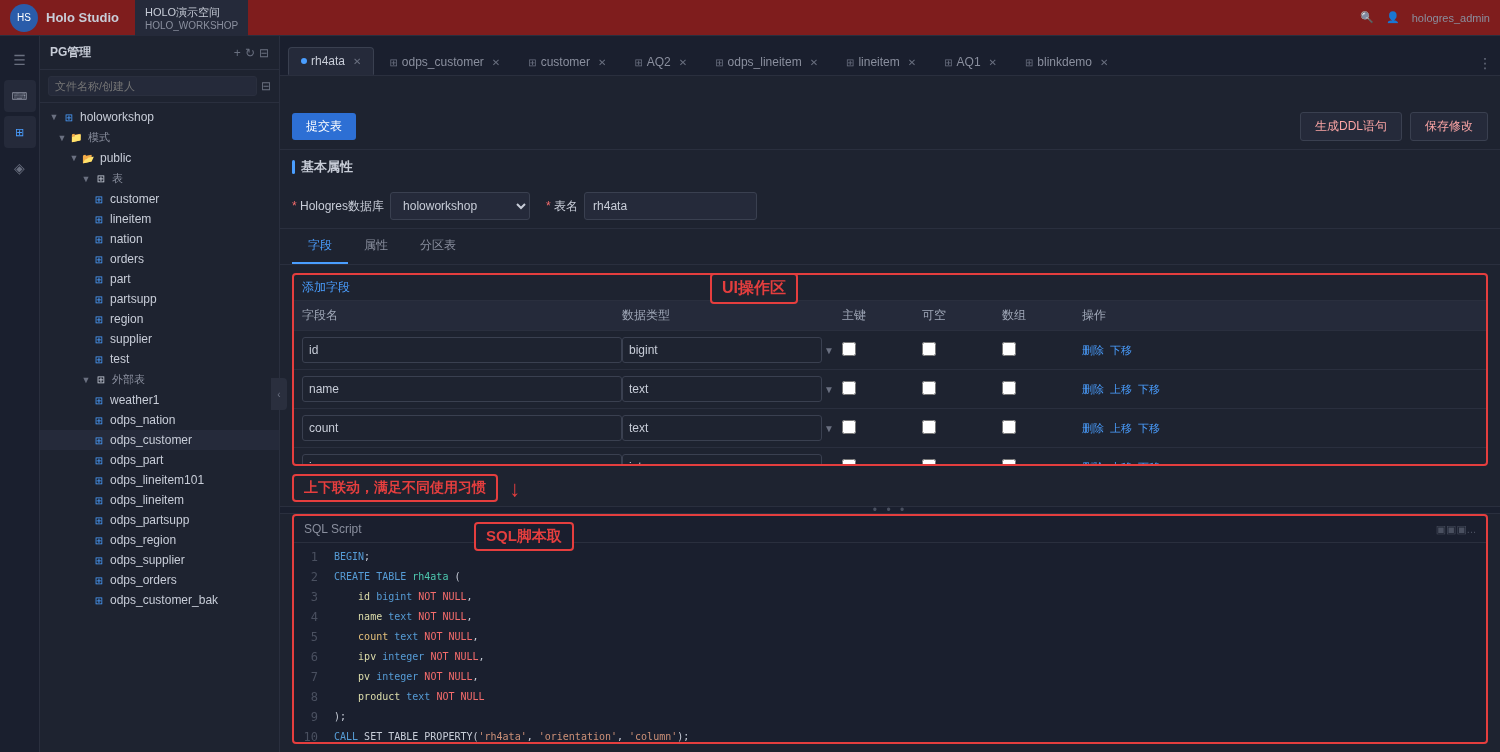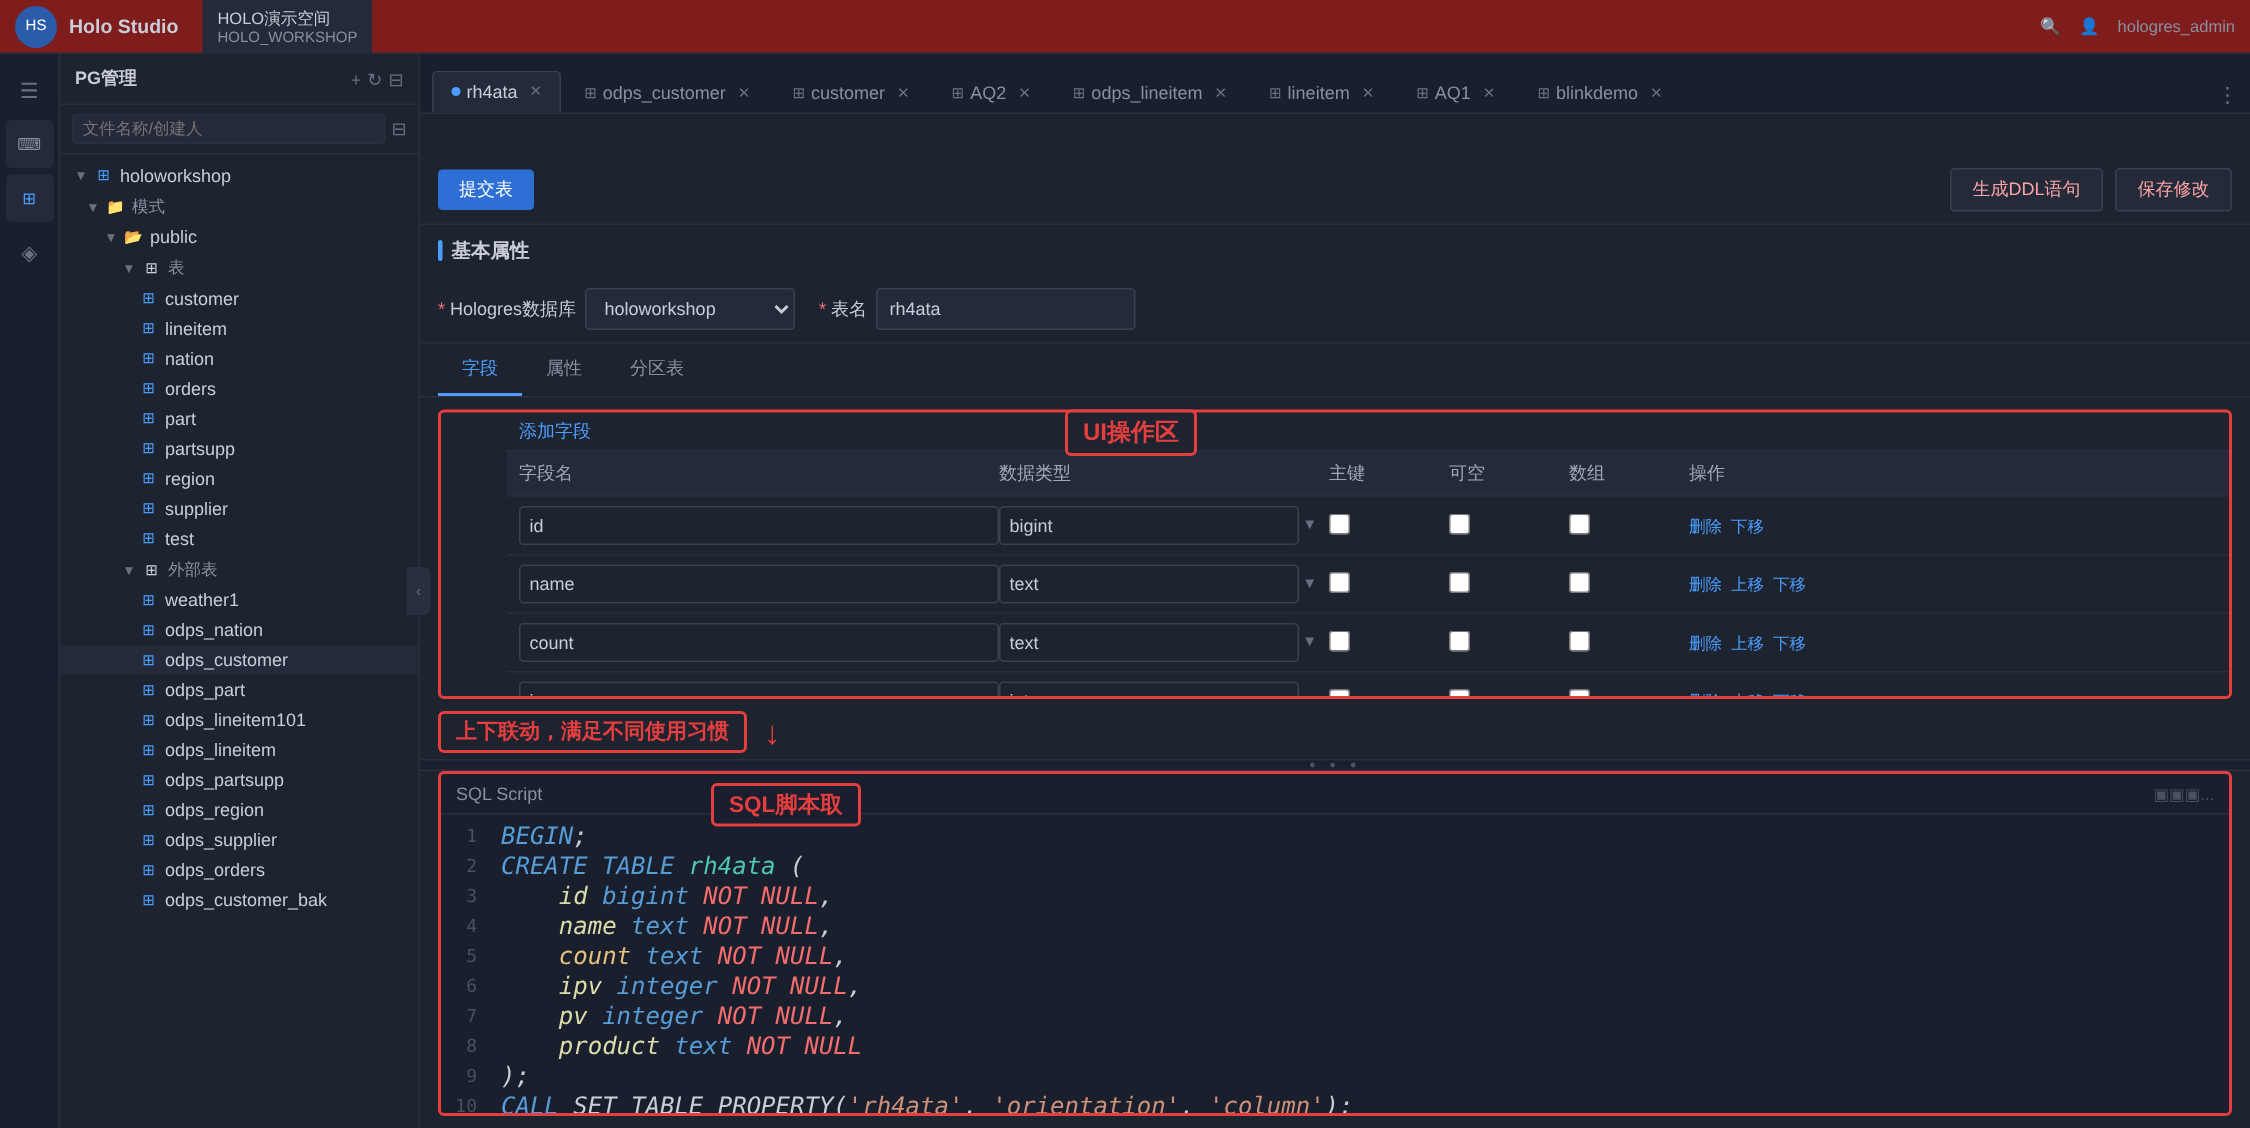--- a/index.html
+++ b/index.html
@@ -110,21 +110,21 @@
 
     
     .sql-area { background: #1a1f2e; border: 2px solid #e53e3e; margin: 0 12px 8px; border-radius: 4px; display: flex; flex-direction: column; flex-shrink: 0; height: 240px; }
     .sql-header { padding: 6px 10px; border-bottom: 1px solid #2a2f3e; display: flex; align-items: center; justify-content: space-between; }
     .sql-header-title { color: #8a8f9e; font-size: 12px; }
     .sql-body { flex: 1; overflow-y: auto; display: flex; padding: 4px 0; }
     .sql-body::-webkit-scrollbar { width: 4px; }
     .sql-body::-webkit-scrollbar-track { background: #1a1f2e; }
     .sql-body::-webkit-scrollbar-thumb { background: #3a4050; border-radius: 2px; }
     .sql-line-numbers { padding: 0 8px; color: #4a5060; font-family: monospace; font-size: 12px; line-height: 20px; text-align: right; min-width: 32px; user-select: none; }
-    .sql-code { flex: 1; font-family: monospace; font-size: 16px; line-height: 20px; color: #c8cdd8; padding: 0 8px; font-style: italic; }
+    .sql-code { flex: 1; font-family: monospace; font-size: 10px; line-height: 20px; color: #c8cdd8; padding: 0 8px; }
     .sql-line { white-space: pre; }
     .kw { color: #569cd6; }
     .str { color: #ce9178; }
     .tname { color: #4ec9b0; }
     .col { color: #dcdcaa; }
     .notnull { color: #f56c6c; }
 
     
     .sidebar-collapse { position: absolute; right: -8px; top: 50%; transform: translateY(-50%); width: 16px; height: 32px; background: #2a2f3e; border-radius: 0 4px 4px 0; display: flex; align-items: center; justify-content: center; cursor: pointer; color: #6a7080; font-size: 10px; }
   </style>
@@ -366,21 +366,21 @@
         <div class="sub-tab">属性</div>
         <div class="sub-tab">分区表</div>
       </div>
 
       <div style="position:relative;flex:1;display:flex;flex-direction:column;overflow:hidden;">
 
         <div style="position:absolute;top:8px;left:430px;z-index:20;pointer-events:none;background:rgba(30,35,48,0.9);border:2px solid #e53e3e;color:#e53e3e;font-size:16px;font-weight:bold;padding:3px 10px;border-radius:4px;">
           <span>UI操作区</span>
         </div>
 
-        <div class="fields-area" style="margin:8px 12px 4px;height:260px;flex-shrink:0;padding-left:44px;">
+        <div class="fields-area" style="margin:8px 12px 4px;height:260px;flex-shrink:0;">
           <div class="add-field-bar">
             <span class="add-field-link">添加字段</span>
           </div>
           <div class="fields-header">
             <div class="fields-header-cell">字段名</div>
             <div class="fields-header-cell">数据类型</div>
             <div class="fields-header-cell">主键</div>
             <div class="fields-header-cell">可空</div>
             <div class="fields-header-cell">数组</div>
             <div class="fields-header-cell">操作</div>

